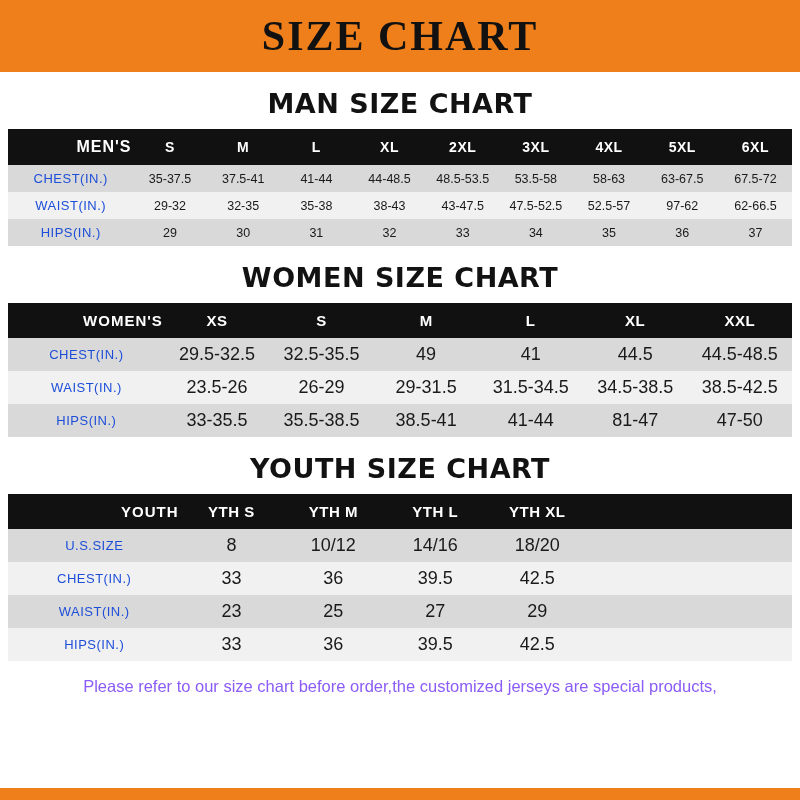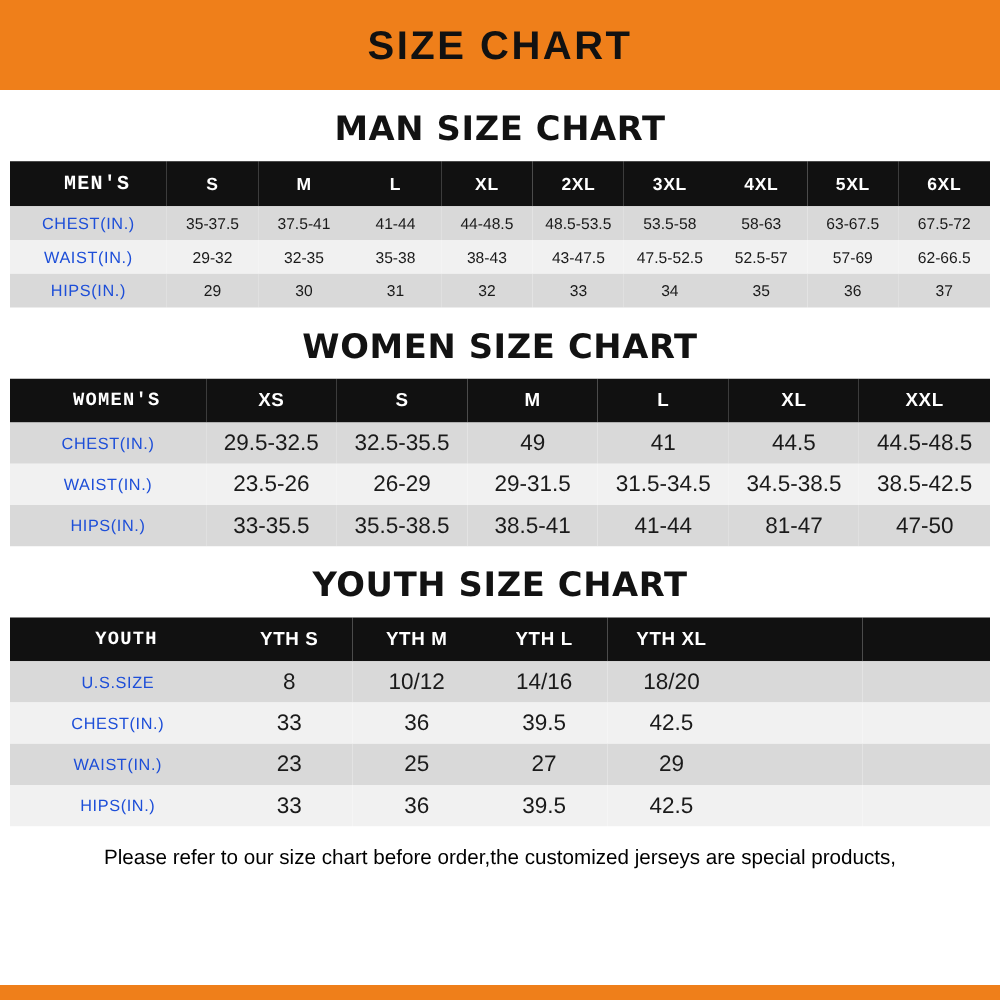--- a/index.html
+++ b/index.html
@@ -23,23 +23,23 @@
   
   .banner {
     position: relative;
     height: 72px;
     background: #ef7f1a;
     display: flex;
     align-items: center;
     justify-content: center;
   }
   .banner-title {
-    font-family: Liberation Sans, sans-serif;
+    font-family: Liberation Serif, serif;
     font-weight: bold;
-    font-size: 32px;
+    font-size: 42px;
     letter-spacing: 2px;
     color: #111111;
     line-height: 1;
   }
 
   
   .section {
     padding: 0 8px;
   }
   .section-title {
@@ -67,23 +67,23 @@
   }
   table.size-table thead th {
     background: #111111;
     color: #ffffff;
     font-size: 14px;
     font-weight: bold;
     padding: 9px 2px;
     letter-spacing: 0.5px;
   }
   table.size-table thead th.rowlabel {
-    text-align: center;
+    text-align: right;
     padding-left: 16px;
-    font-family: Liberation Mono, monospace;
+    font-family: Liberation Sans, sans-serif;
     font-size: 16px;
     letter-spacing: 1px;
   }
   table.size-table tbody tr.odd td {
     background: #d9d9d9;
   }
   table.size-table tbody tr.even td {
     background: #f1f1f1;
   }
   table.size-table tbody td.rowlabel {
@@ -100,21 +100,21 @@
   .youth table.size-table thead th,
   .women table.size-table thead th { font-size: 15px; }
   .youth table.size-table td,
   .women table.size-table td { font-size: 18px; }
 
   
   .note {
     margin-top: 14px;
     padding: 0 18px;
     text-align: center;
-    color: #000000;
+    color: #8b5cf6;
     font-size: 16.5px;
     line-height: 1.45;
     font-family: "Liberation Sans", sans-serif;
   }
   .note div { white-space: nowrap; }
   .bottom-bar {
     position: absolute;
     left: 0;
     right: 0;
     bottom: 0;
@@ -175,21 +175,21 @@
         </tr>
         <tr class="even">
           <td class="rowlabel">WAIST(IN.)</td>
           <td>29-32</td>
           <td>32-35</td>
           <td>35-38</td>
           <td>38-43</td>
           <td>43-47.5</td>
           <td>47.5-52.5</td>
           <td>52.5-57</td>
-          <td>57-69</td>
+          <td>97-62</td>
           <td>62-66.5</td>
         </tr>
         <tr class="odd">
           <td class="rowlabel">HIPS(IN.)</td>
           <td>29</td>
           <td>30</td>
           <td>31</td>
           <td>32</td>
           <td>33</td>
           <td>34</td>

